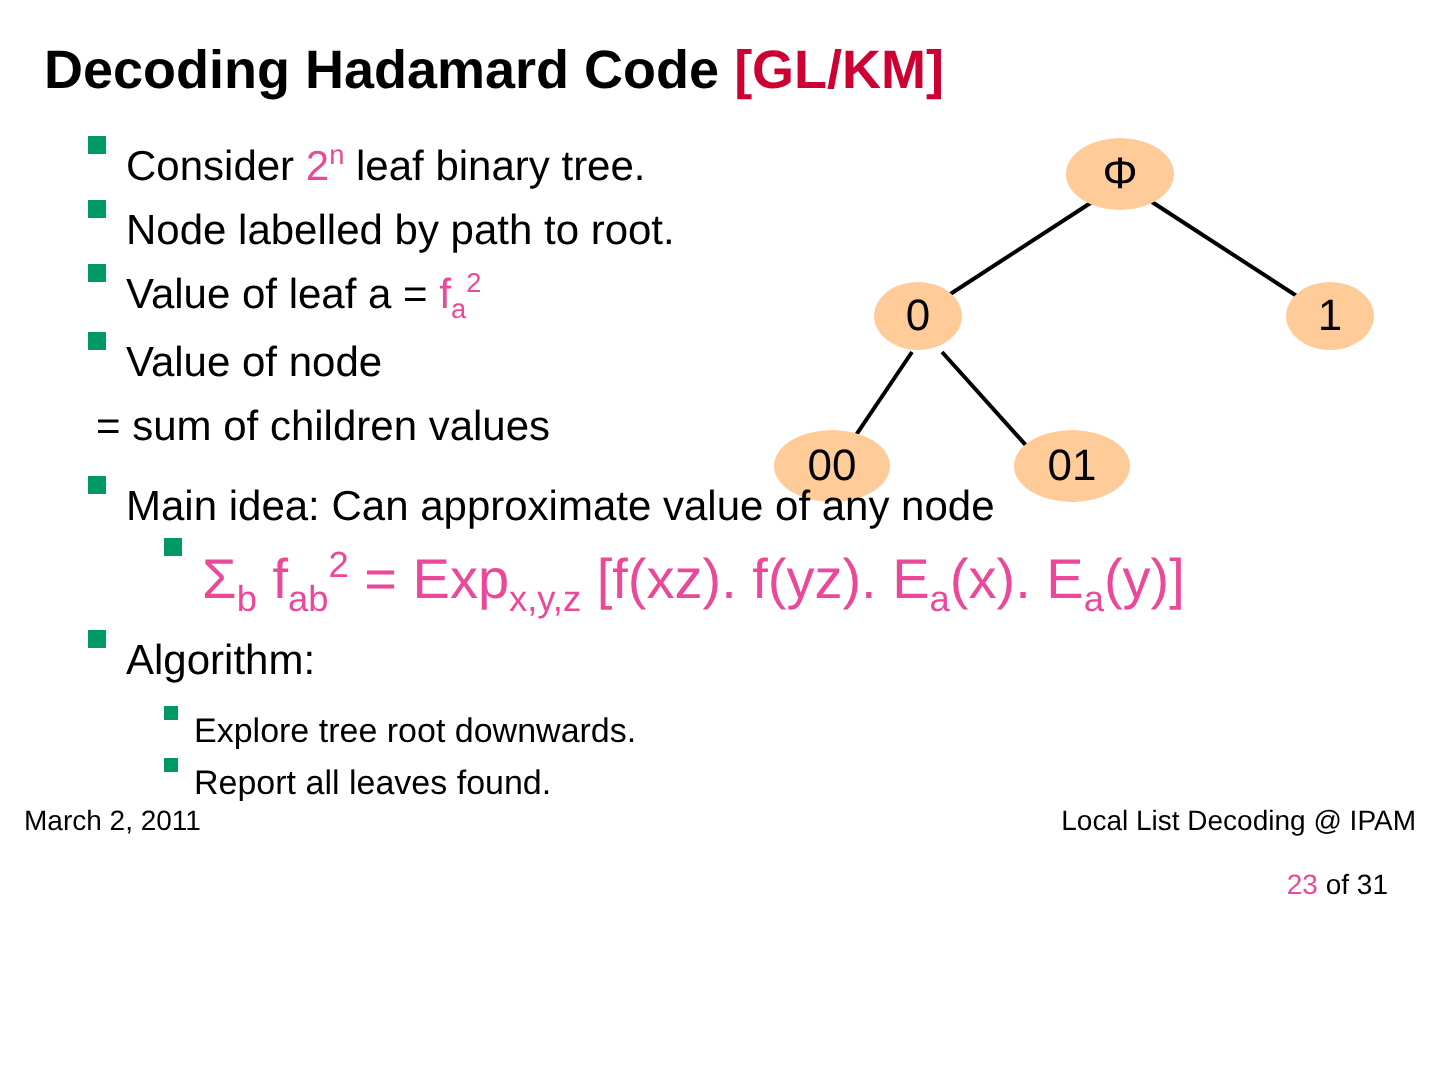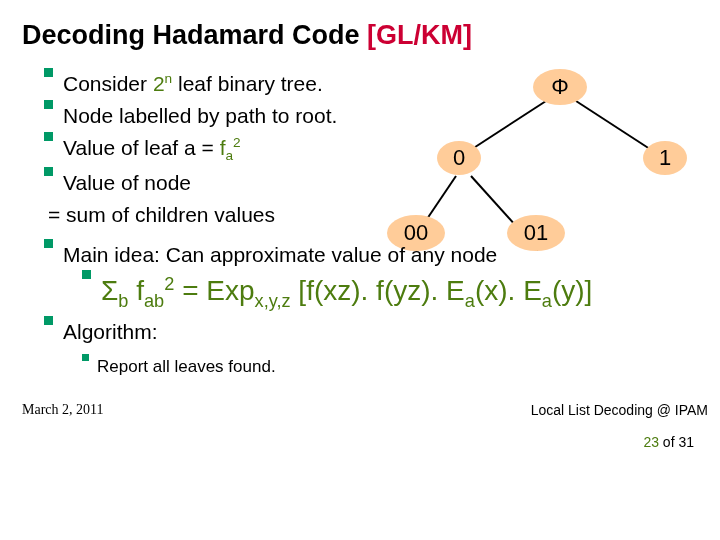--- a/index.html
+++ b/index.html
@@ -64,21 +64,21 @@
     line-height: 1.52;
     margin-left: 38px;
     display: flex;
   }
   .li3 {
     font-size: 17px;
     line-height: 1.55;
     margin-left: 38px;
     display: flex;
   }
-  .red { color: #4d7c0f; }
+  .red { color: #ec4899; }
   .sup { font-size: 0.65em; vertical-align: super; }
   .sub { font-size: 0.65em; vertical-align: sub; }
   .gap { height: 8px; }
 
   
   .tree {
     position: absolute;
     left: 405px;
     top: 65px;
     width: 300px;
@@ -101,21 +101,21 @@
     transform-origin: 0 50%;
   }
   .footer {
     position: absolute;
     bottom: 18px;
     left: 0;
     right: 0;
     font-size: 14px;
     color: #000;
   }
-  .footer .date { position: absolute; left: 22px; font-family: Liberation Serif, serif; }
+  .footer .date { position: absolute; left: 12px; }
   .footer .center { position: absolute; left: 0; right: 12px; text-align: right; }
   .footer .pager { position: absolute; right: 26px; margin-top: 32px; }
 </style>
 </head>
 <body>
 
 <div class="slide">
 
   <div class="title">
     <span>Decoding Hadamard Code </span><span class="red">[GL/KM]</span>
@@ -187,20 +187,24 @@
       </span>
     </div>
 
     <div class="li1">
       <span class="bul"></span>
       <span class="tx">Algorithm:</span>
     </div>
 
     <div style="height:6px;"></div>
 
+    <div class="li3">
+      <span class="bul-sm"></span>
+      <span class="tx">Explore tree root downwards.</span>
+    </div>
     <div class="li3">
       <span class="bul-sm"></span>
       <span class="tx">Report all leaves found.</span>
     </div>
 
   </div>
 
   <div class="footer">
     <span class="date">March 2, 2011</span>
     <span class="center">Local List Decoding @ IPAM</span>

